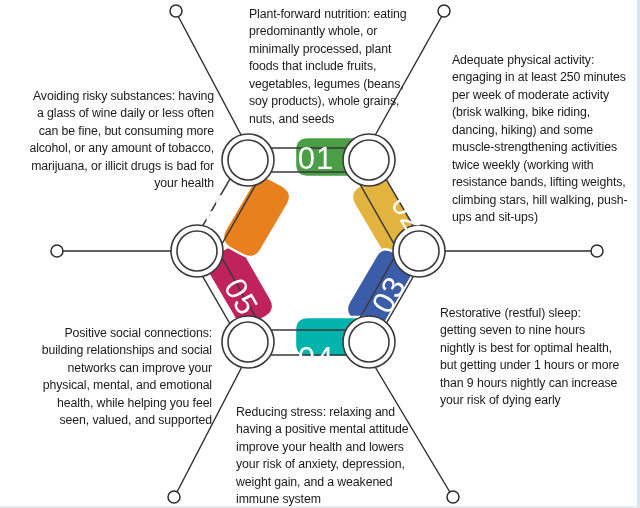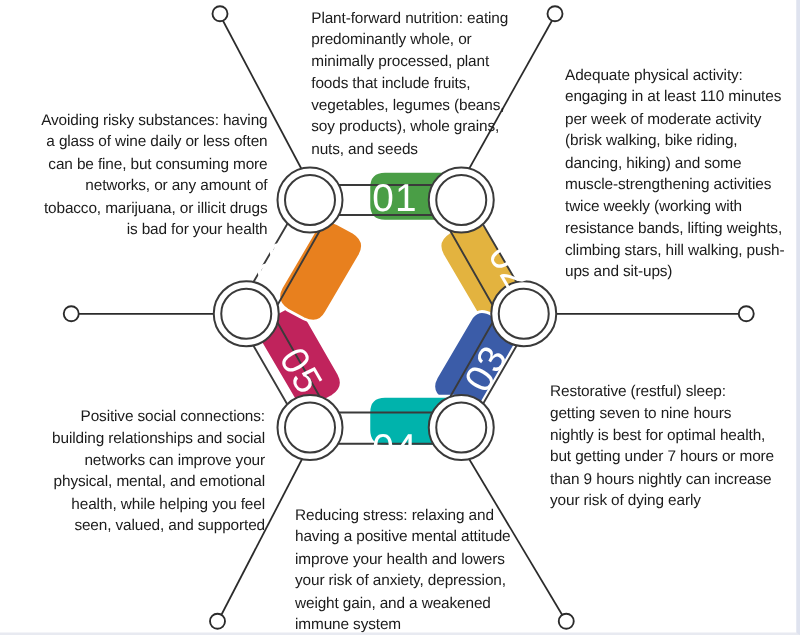--- a/index.html
+++ b/index.html
@@ -121,23 +121,23 @@
       <circle cx="444" cy="11" r="6"></circle>
       <circle cx="597" cy="251" r="6"></circle>
       <circle cx="453" cy="497" r="6"></circle>
       <circle cx="174" cy="497" r="6"></circle>
       <circle cx="57" cy="251" r="6"></circle>
     </g>
   </svg>
 
   <div class="callout callout-center" id="callout-01">Plant-forward nutrition: eating predominantly whole, or minimally processed, plant foods that include fruits, vegetables, legumes (beans, soy products), whole grains, nuts, and seeds</div>
 
-  <div class="callout callout-right" id="callout-02">Adequate physical activity: engaging in at least 110 minutes per week of moderate activity (brisk walking, bike riding, dancing, hiking) and some muscle-strengthening activities twice weekly (working with resistance bands, lifting weights, climbing stars, hill walking, push-ups and sit-ups)</div>
+  <div class="callout callout-right" id="callout-02">Adequate physical activity: engaging in at least 250 minutes per week of moderate activity (brisk walking, bike riding, dancing, hiking) and some muscle-strengthening activities twice weekly (working with resistance bands, lifting weights, climbing stars, hill walking, push-ups and sit-ups)</div>
 
-  <div class="callout callout-right" id="callout-03">Restorative (restful) sleep: getting seven to nine hours nightly is best for optimal health, but getting under 7 hours or more than 9 hours nightly can increase your risk of dying early</div>
+  <div class="callout callout-right" id="callout-03">Restorative (restful) sleep: getting seven to nine hours nightly is best for optimal health, but getting under 1 hours or more than 9 hours nightly can increase your risk of dying early</div>
 
   <div class="callout callout-left" id="callout-05">Positive social connections: building relationships and social networks can improve your physical, mental, and emotional health, while helping you feel seen, valued, and supported</div>
 
   <div class="callout callout-center" id="callout-04">Reducing stress: relaxing and having a positive mental attitude improve your health and lowers your risk of anxiety, depression, weight gain, and a weakened immune system</div>
 
-  <div class="callout callout-left" id="callout-06">Avoiding risky substances: having a glass of wine daily or less often can be fine, but consuming more networks, or any amount of tobacco, marijuana, or illicit drugs is bad for your health</div>
+  <div class="callout callout-left" id="callout-06">Avoiding risky substances: having a glass of wine daily or less often can be fine, but consuming more alcohol, or any amount of tobacco, marijuana, or illicit drugs is bad for your health</div>
 
 </div>
 
 </body></html>

